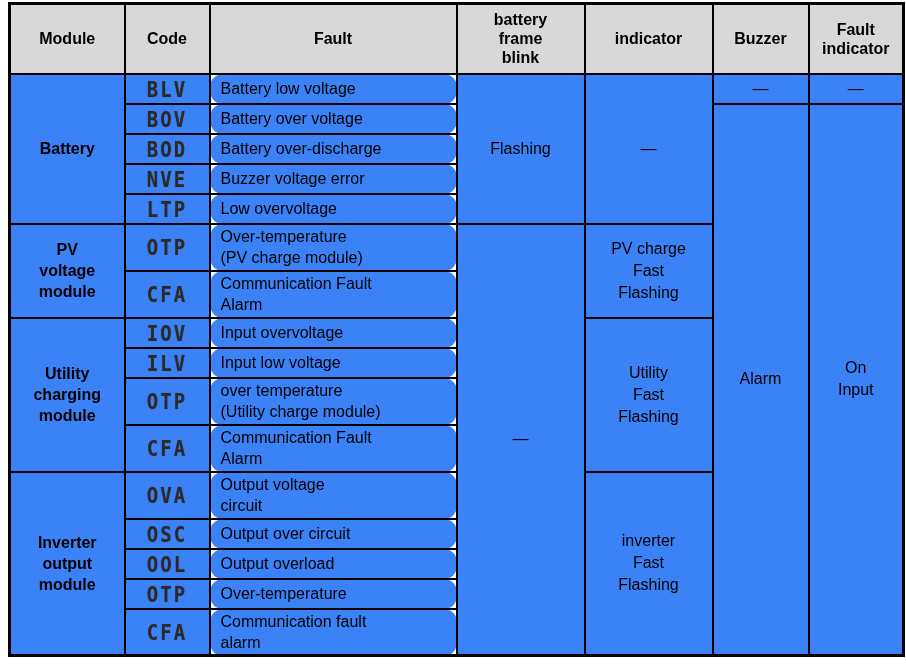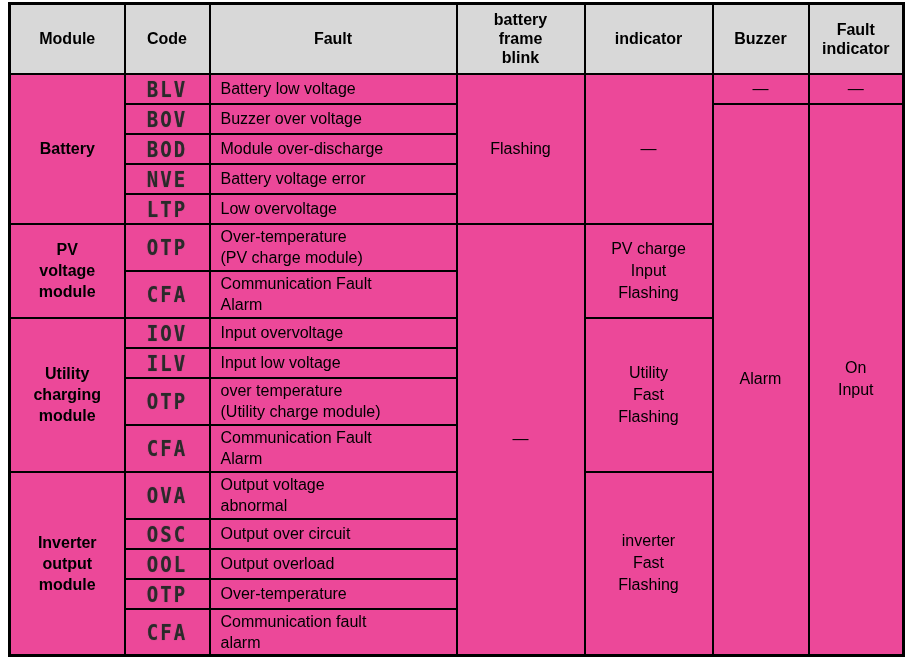--- a/index.html
+++ b/index.html
@@ -29,21 +29,21 @@
     overflow: hidden;
   }
   th {
     background: var(--header-bg);
     font-weight: bold;
     font-size: 16px;
     line-height: 19px;
     text-align: center;
     white-space: pre-line;
   }
-  td { font-size: 16px; background: #ec4899; }
+  td { font-size: 16px; background: #3b82f6; }
   tr.hdr  { height: 70px; }
   tr.r30  { height: 30px; }
   tr.r47  { height: 47px; }
   .module-cell {
     font-weight: bold;
     text-align: center;
     white-space: pre-line;
     line-height: 21px;
   }
   .code-cell { text-align: center; }
@@ -55,20 +55,21 @@
     letter-spacing: 2px;
     color: #2a2a2a;
     transform: scaleY(1.08);
     text-shadow: 0 0 1px rgba(70,70,70,0.65);
   }
   .fault-cell {
     text-align: left;
     padding: 1px 6px 1px 10px;
     line-height: 21px;
     white-space: pre-line;
+    border-radius: 13px;
   }
   .center-cell {
     text-align: center;
     white-space: pre-line;
     line-height: 22px;
   }
 </style>
 </head>
 <body>
 
@@ -101,48 +102,48 @@
     <td class="module-cell" rowspan="5">Battery</td>
     <td class="code-cell"><span class="code">BLV</span></td>
     <td class="fault-cell">Battery low voltage</td>
     <td class="center-cell" rowspan="5">Flashing</td>
     <td class="center-cell" rowspan="5">—</td>
     <td class="center-cell">—</td>
     <td class="center-cell">—</td>
   </tr>
   <tr class="r30">
     <td class="code-cell"><span class="code">BOV</span></td>
-    <td class="fault-cell">Buzzer over voltage</td>
+    <td class="fault-cell">Battery over voltage</td>
     <td class="center-cell" rowspan="15">Alarm</td>
     <td class="center-cell" rowspan="15">On
 Input</td>
   </tr>
   <tr class="r30">
     <td class="code-cell"><span class="code">BOD</span></td>
-    <td class="fault-cell">Module over-discharge</td>
+    <td class="fault-cell">Battery over-discharge</td>
   </tr>
   <tr class="r30">
     <td class="code-cell"><span class="code">NVE</span></td>
-    <td class="fault-cell">Battery voltage error</td>
+    <td class="fault-cell">Buzzer voltage error</td>
   </tr>
   <tr class="r30">
     <td class="code-cell"><span class="code">LTP</span></td>
     <td class="fault-cell">Low overvoltage</td>
   </tr>
 
   <tr class="r47">
     <td class="module-cell" rowspan="2">PV
 voltage
 module</td>
     <td class="code-cell"><span class="code">OTP</span></td>
     <td class="fault-cell">Over-temperature
 (PV charge module)</td>
     <td class="center-cell" rowspan="11">—</td>
     <td class="center-cell" rowspan="2">PV charge
-Input
+Fast
 Flashing</td>
   </tr>
   <tr class="r47">
     <td class="code-cell"><span class="code">CFA</span></td>
     <td class="fault-cell">Communication Fault
 Alarm</td>
   </tr>
 
   <tr class="r30">
     <td class="module-cell" rowspan="4">Utility
@@ -168,21 +169,21 @@
     <td class="fault-cell">Communication Fault
 Alarm</td>
   </tr>
 
   <tr class="r47">
     <td class="module-cell" rowspan="5">Inverter
 output
 module</td>
     <td class="code-cell"><span class="code">OVA</span></td>
     <td class="fault-cell">Output voltage
-abnormal</td>
+circuit</td>
     <td class="center-cell" rowspan="5">inverter
 Fast
 Flashing</td>
   </tr>
   <tr class="r30">
     <td class="code-cell"><span class="code">OSC</span></td>
     <td class="fault-cell">Output over circuit</td>
   </tr>
   <tr class="r30">
     <td class="code-cell"><span class="code">OOL</span></td>

